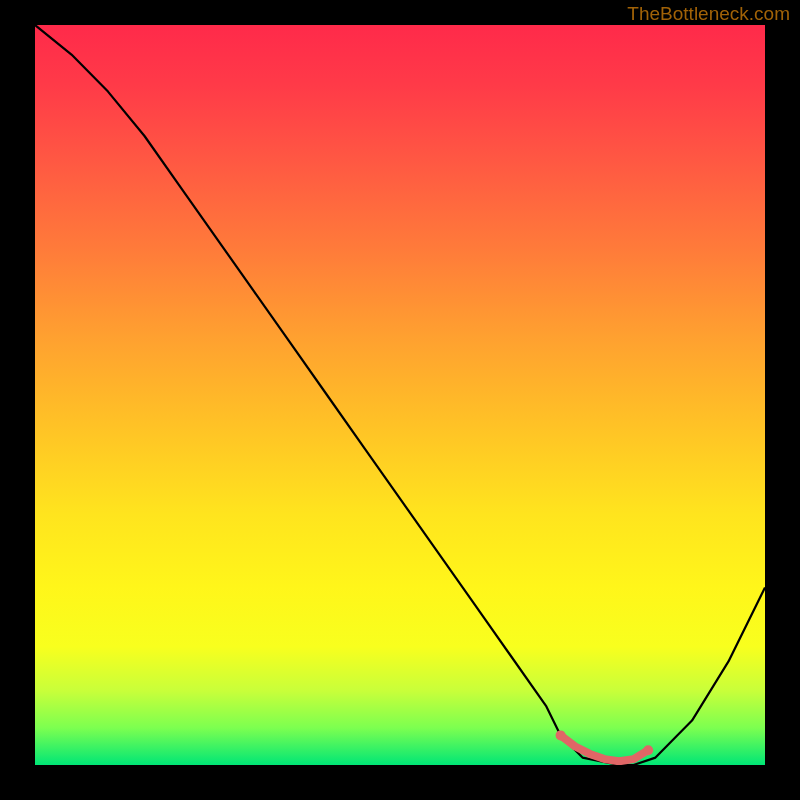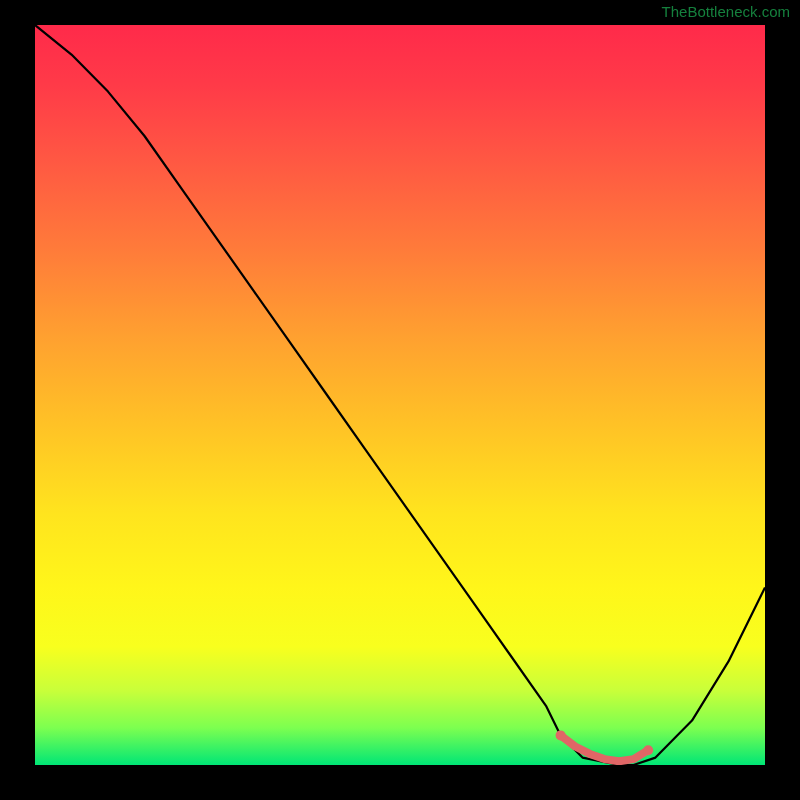--- a/index.html
+++ b/index.html
@@ -14,22 +14,22 @@
   .container {
     position: relative;
     width: 800px;
     height: 800px;
     background: #000;
   }
   .watermark {
     position: absolute;
     top: 3px;
     right: 10px;
-    color: #15803d;
-    font-size: 15px;
+    color: #a16207;
+    font-size: 19px;
     font-weight: 500;
     z-index: 10;
   }
   .plot-area {
     position: absolute;
     left: 35px;
     top: 25px;
     width: 730px;
     height: 740px;
     background: linear-gradient(to bottom,

